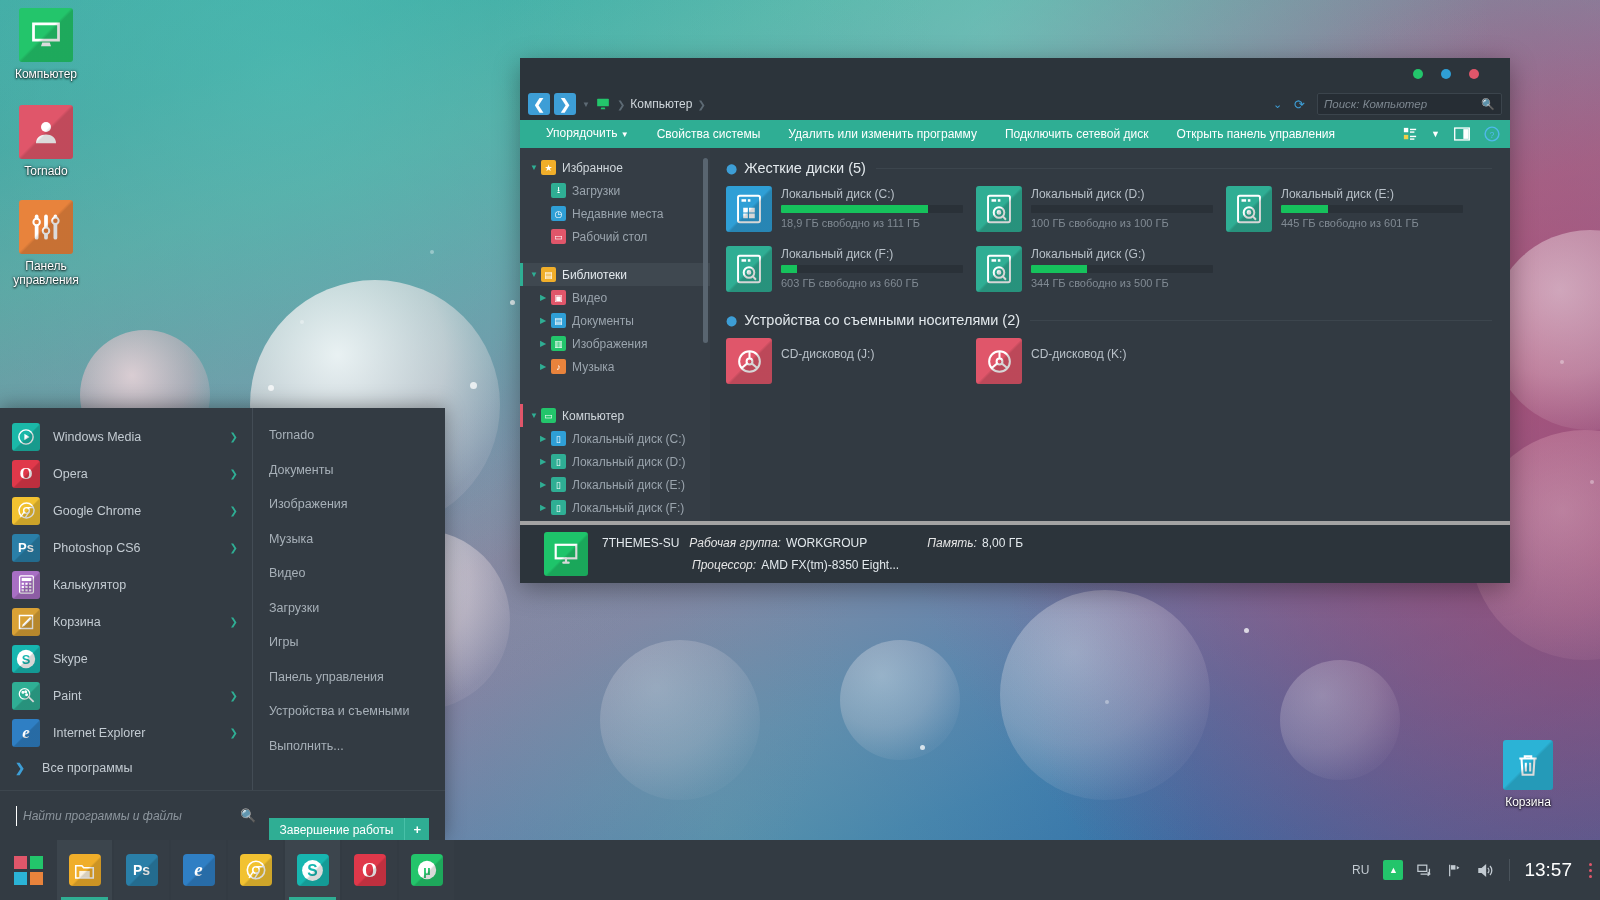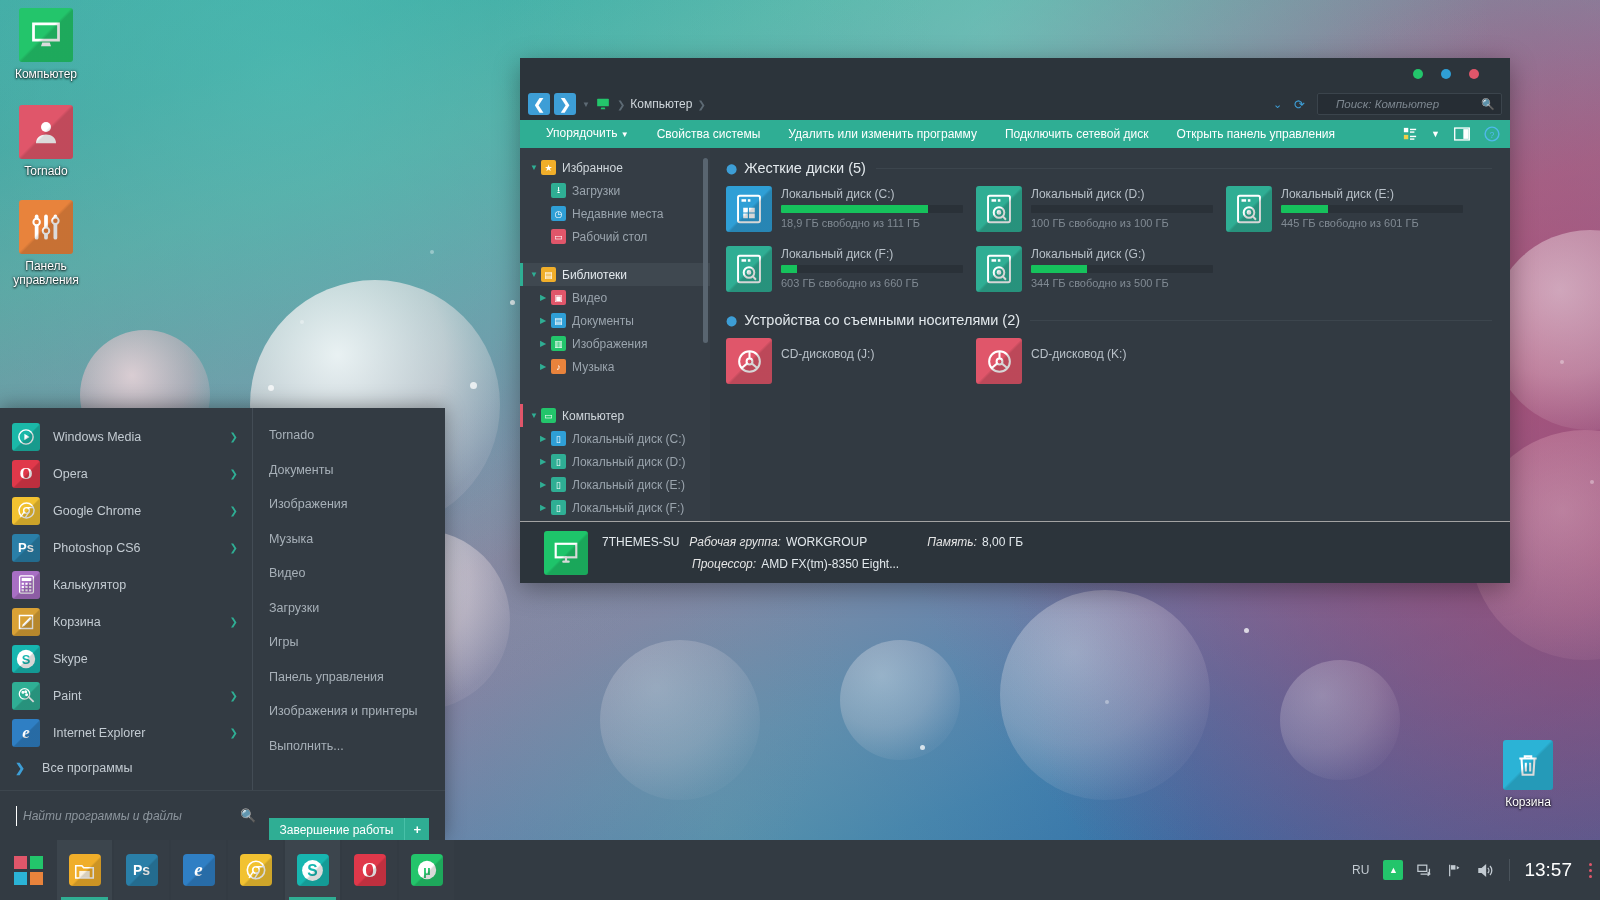--- a/index.html
+++ b/index.html
@@ -58,21 +58,21 @@
   .navarrow{
     width:22px; height:22px; background:#3d9ed6; border-radius:3px; color:#fff;
     display:flex; align-items:center; justify-content:center; font-size:14px; font-weight:bold;
   }
   .crumb{ color:#cfd6db; font-size:12px; }
   .crumbsep{ color:#5d6a74; font-size:10px; margin:0 5px; }
   #searchbox{
     width:185px; height:22px; background:#262d34; border:1px solid #3b444c;
     display:flex; align-items:center; padding:0 6px; border-radius:2px;
   }
-  #searchbox .ph{ color:#7d8790; font-size:11.5px; font-style:italic; flex:1;margin-left:12px; }
+  #searchbox .ph{ color:#7d8790; font-size:11.5px; font-style:italic; flex:1; }
   #exp-toolbar{
     height:28px; background:#2fae94; display:flex; align-items:center; padding-left:12px; gap:0;
   }
   .tbi{ color:#fff; font-size:12px; padding:0 14px; line-height:28px; white-space:nowrap; }
   #exp-body{ display:flex; height:calc(525px - 30px - 32px - 28px - 62px); }
   #exp-sidebar{
     width:190px; background:#353d45; padding-top:8px; position:relative; overflow:hidden;
   }
   .navgroup{ margin-bottom:4px; }
   .navrow{ display:flex; align-items:center; height:23px; padding-left:10px; font-size:12px; color:#9aa4ad; }
@@ -97,21 +97,21 @@
   .dtile::after{ content:""; position:absolute; inset:0;
           background:linear-gradient(135deg, rgba(0,0,0,0) 50%, rgba(0,0,0,0.16) 54%); }
   .dinfo{ margin-left:9px; flex:1; padding-top:1px; }
   .dname{ font-size:12px; color:#b8c0c8; margin-bottom:4px; }
   .dbar{ height:8px; background:#2a3138; border-radius:1px; overflow:hidden; width:182px; }
   .dfill{ height:100%; background:#16c25c; }
   .dsub{ font-size:11px; color:#808a93; margin-top:4px; }
   .rem{ display:flex; align-items:center; margin-right:40px; }
   .rem .dname{ margin-bottom:15px; font-size:12px; }
   #exp-status{
-    height:62px; background:#2c343b; border-top:1px solid #a3a3a3;
+    height:62px; background:#2c343b; border-top:4px solid #a3a3a3;
     display:flex; align-items:center; padding-left:24px;
   }
   #exp-status .mtile{ width:44px; height:44px; background:#1ec46a; border-radius:3px; position:relative; overflow:hidden;
     display:flex; align-items:center; justify-content:center; flex:0 0 44px; }
   #exp-status .mtile::after{ content:""; position:absolute; inset:0;
     background:linear-gradient(135deg, rgba(0,0,0,0) 50%, rgba(0,0,0,0.15) 54%); }
   .stxt{ margin-left:14px; font-size:12px; }
   .stxt .r1{ display:flex; align-items:baseline; }
   .stxt .r2{ display:flex; align-items:baseline; margin-top:8px; }
   .k{ color:#e5e5e5;font-style:italic; }
@@ -666,21 +666,21 @@
 
     <div id="sm-right">
       <div class="sm-ritem">Tornado</div>
       <div class="sm-ritem">Документы</div>
       <div class="sm-ritem">Изображения</div>
       <div class="sm-ritem">Музыка</div>
       <div class="sm-ritem">Видео</div>
       <div class="sm-ritem">Загрузки</div>
       <div class="sm-ritem">Игры</div>
       <div class="sm-ritem">Панель управления</div>
-      <div class="sm-ritem">Изображения и принтеры</div>
+      <div class="sm-ritem">Устройства и съемными</div>
       <div class="sm-ritem">Выполнить...</div>
     </div>
   </div>
 
   <div id="sm-bottom">
     <div id="sm-search">
       <span class="ph">Найти программы и файлы</span>
       <span style="color:#3d9ed6;font-size:13px;margin-right:12px;">🔍</span>
     </div>
     <div id="shutdown">

